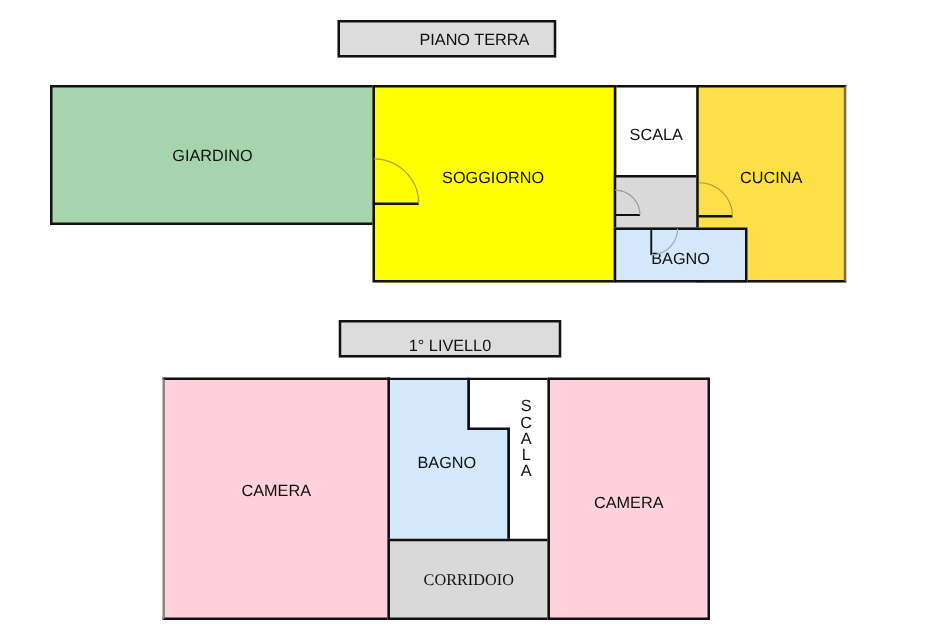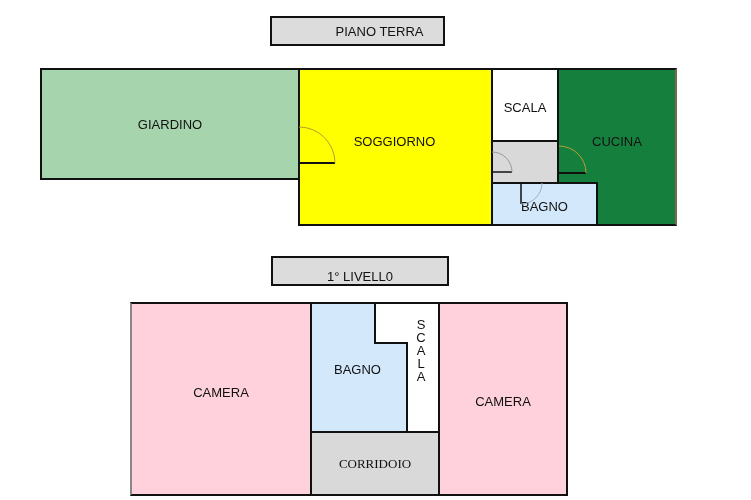--- a/index.html
+++ b/index.html
@@ -31,21 +31,21 @@
     <span style="position:relative; top:2px;">SCALA</span>
   </div>
 
   <div class="abs room" style="left:258px; top:0; width:195px; height:158px; background:#ffff00;">
     <span style="position:relative; left:-1px; top:-6px;">SOGGIORNO</span>
   </div>
 
   <div class="abs room" style="left:451px; top:72px; width:68px; height:44px; background:#d9d9d9;">
   </div>
 
-  <div class="abs room" style="left:517px; top:0; width:120px; height:158px; background:#15803d; border-right-color:#7a6a50;">
+  <div class="abs room" style="left:517px; top:0; width:120px; height:158px; background:#fde047; border-right-color:#7a6a50;">
     <span style="position:relative; top:-6px;">CUCINA</span>
   </div>
 
   <div class="abs room" style="left:451px; top:114px; width:107px; height:44px; background:#d3e8fb;">
     <span style="position:relative; top:2px;">BAGNO</span>
   </div>
 
   <svg class="doors" width="637" height="158">
 
     <g>

